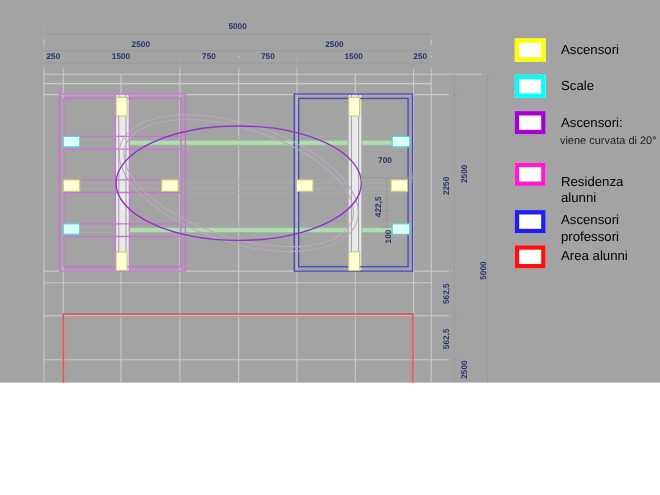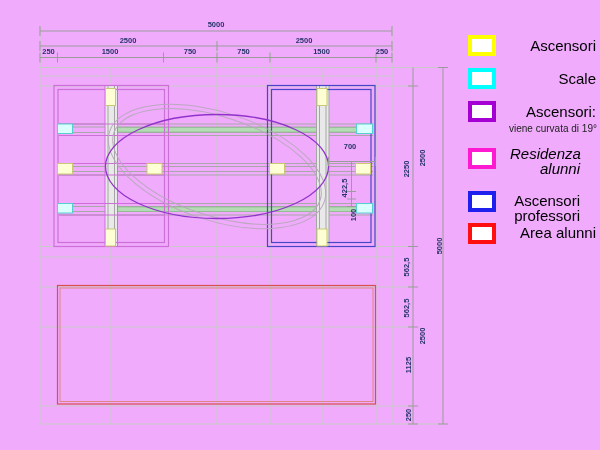--- a/index.html
+++ b/index.html
@@ -1,27 +1,27 @@
 <!DOCTYPE html>
 <html><head>
 <meta charset="utf-8">
 <style>
   html,body{margin:0;padding:0;background:#ffffff;}
-  .stage{position:relative;width:600px;height:450px;background:#f0abfc;overflow:hidden;
+  .stage{position:relative;width:600px;height:348px;background:#a3a3a3;overflow:hidden;
          font-family:"Liberation Sans",sans-serif;}
   .stage svg{position:absolute;left:0;top:0;}
   
   .dim{position:absolute;transform:translate(-50%,-50%);
        font:bold 7.5px "Liberation Sans",sans-serif;color:#27346b;
        white-space:nowrap;letter-spacing:0px;}
   .dim.v{transform:translate(-50%,-50%) rotate(-90deg);}
   
   .legend-swatch{position:absolute;width:20px;height:13px;border:4px solid #000;background:#fff;}
-  .legend-label{position:absolute;left:510px;font-size:15px;line-height:15px;color:#000;
-                width:86px;text-align:right;}
+  .legend-label{position:absolute;left:510px;font-size:12px;line-height:15px;color:#000;
+                width:86px;}
   .legend-sublabel{position:absolute;left:509px;font-size:10px;color:#222;white-space:nowrap;}
 </style>
 </head>
 <body>
 
 <div class="stage">
 
   <svg width="600" height="450" viewBox="0 0 600 450">
 
     <g stroke="#c9c9c9" stroke-width="1">
@@ -195,24 +195,24 @@
 
   <div>
     <span class="legend-swatch" style="left: 468px; top: 35px; border-color: rgb(255, 255, 0);"></span>
     <span class="legend-label" style="top:38px;">Ascensori</span>
 
     <span class="legend-swatch" style="left: 468px; top: 68px; border-color: rgb(0, 255, 255);"></span>
     <span class="legend-label" style="top:71px;">Scale</span>
 
     <span class="legend-swatch" style="left: 468px; top: 101px; border-color: rgb(164, 0, 212);"></span>
     <span class="legend-label" style="top:104px;">Ascensori:</span>
-    <span class="legend-sublabel" style="top:123px;">viene curvata di 19°</span>
+    <span class="legend-sublabel" style="top:123px;">viene curvata di 20°</span>
 
     <span class="legend-swatch" style="left: 468px; top: 148px; border-color: rgb(255, 26, 209);"></span>
-    <span class="legend-label" style="top:146px;width:70px;font-style:italic;">Residenza alunni</span>
+    <span class="legend-label" style="top:158px;width:70px;">Residenza alunni</span>
 
     <span class="legend-swatch" style="left: 468px; top: 191px; border-color: rgb(31, 31, 238);"></span>
     <span class="legend-label" style="top:193px;width:70px;">Ascensori professori</span>
 
     <span class="legend-swatch" style="left: 468px; top: 223px; border-color: rgb(255, 15, 15);"></span>
     <span class="legend-label" style="top:225px;">Area alunni</span>
   </div>
 
 </div>
 

